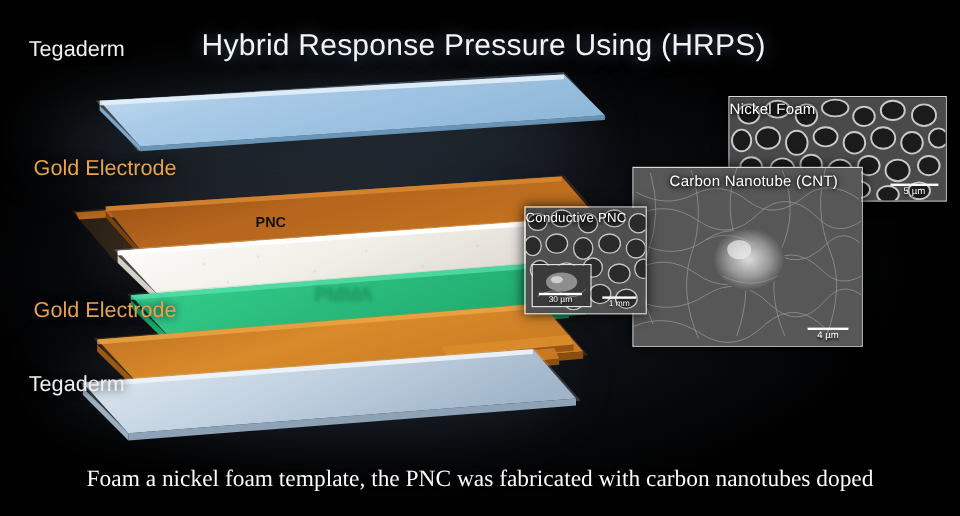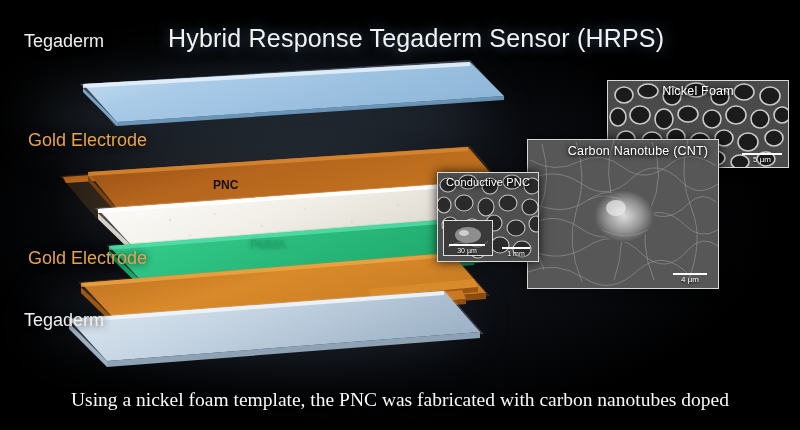--- a/index.html
+++ b/index.html
@@ -23,32 +23,32 @@
   
   .lbl{position:absolute;font-size:18px;white-space:nowrap;}
   .lbl.white{color:#f0f0f0;text-shadow:0 0 8px rgba(0,0,0,.9);}
   .lbl.gold{color:#e7a34a;text-shadow:0 0 8px rgba(0,0,0,.95);}
   .lbl.dark{color:#101010;}
   .lbl.green{color:#21a86c;text-shadow:0 0 4px rgba(0,0,0,.35);}
 
   #lab-teg-top{left:24px;top:31px;}
   #lab-gold-top{left:28px;top:130px;}
   #lab-pnc{left:213px;top:178px;font-size:12px;font-weight:bold;}
-  #lab-pmma{left:250px;top:238px;font-size:12px;}
+  #lab-pmma{left:262px;top:238px;font-size:16px;}
   #lab-gold-bot{left:28px;top:248px;}
   #lab-teg-bot{left:24px;top:310px;}
 
   
   .slab{position:absolute;left:0;top:0;width:800px;height:430px;pointer-events:none;}
   .slab svg{display:block;}
 
   
   .sem{position:absolute;border:1.5px solid #d8d8d8;overflow:hidden;
        box-shadow:0 0 10px rgba(0,0,0,.85);}
-  .semcap{position:absolute;left:0;right:0;top:2px;text-align:center;
+  .semcap{position:absolute;left:0;right:0;top:2px;text-align:left;
           font-size:12.5px;color:#ffffff;text-shadow:0 1px 3px rgba(0,0,0,.95),0 0 6px rgba(0,0,0,.9);
           letter-spacing:.2px;white-space:nowrap;}
   #sem-nickel{left:607px;top:80px;width:180px;height:86px;}
   #sem-cnt{left:527px;top:139px;width:190px;height:148px;}
   #sem-pnc{left:437px;top:172px;width:100px;height:88px;}
   #sem-pnc .semcap{font-size:11px;top:3px;}
   #sem-cnt .semcap{top:4px;padding-left:30px;}
   #sem-nickel .semcap{top:3px;}
 
   
@@ -194,21 +194,21 @@
     <g>
       <polygon points="66,318 445,290 484,334 105,364" fill="rgba(200,220,240,.22)" filter="edgeglow"></polygon>
       <polygon points="69,319 444,291 480,332 107,361" fill="url(#gTeg2)"></polygon>
       <polygon points="69,319 444,291 444,295 69,323" fill="#f0f5fa" opacity=".9"></polygon>
       <polygon points="107,361 480,332 480,338 107,367" fill="#8ea2b5"></polygon>
       <polygon points="69,323 107,361 107,367 69,329" fill="#9cb0c2"></polygon>
     </g>
   </svg>
   </div>
 
-  <div class="title">Hybrid Response Tegaderm Sensor  (HRPS)</div>
+  <div class="title">Hybrid Response Pressure Using  (HRPS)</div>
 
   <div class="lbl white" id="lab-teg-top">Tegaderm</div>
   <div class="lbl gold" id="lab-gold-top">Gold Electrode</div>
   <div class="lbl dark" id="lab-pnc">PNC</div>
   <div class="lbl green" id="lab-pmma">PMMA</div>
   <div class="lbl gold" id="lab-gold-bot">Gold Electrode</div>
   <div class="lbl white" id="lab-teg-bot">Tegaderm</div>
 
   <div class="sem" id="sem-nickel">
     <svg width="180" height="86" viewBox="0 0 180 86" xmlns="http://www.w3.org/2000/svg">
@@ -328,16 +328,16 @@
       </div>
     </div>
 
     <div class="sbar" id="sb-pnc">
       <i></i>
       <span>1 mm</span>
     </div>
   </div>
 
   <div class="caption">
-    <span class="cap-l1">Using a nickel foam template, the PNC was fabricated with carbon nanotubes doped</span>
+    <span class="cap-l1">Foam a nickel foam template, the PNC was fabricated with carbon nanotubes doped</span>
   </div>
 
 </div>
 
 </body></html>

